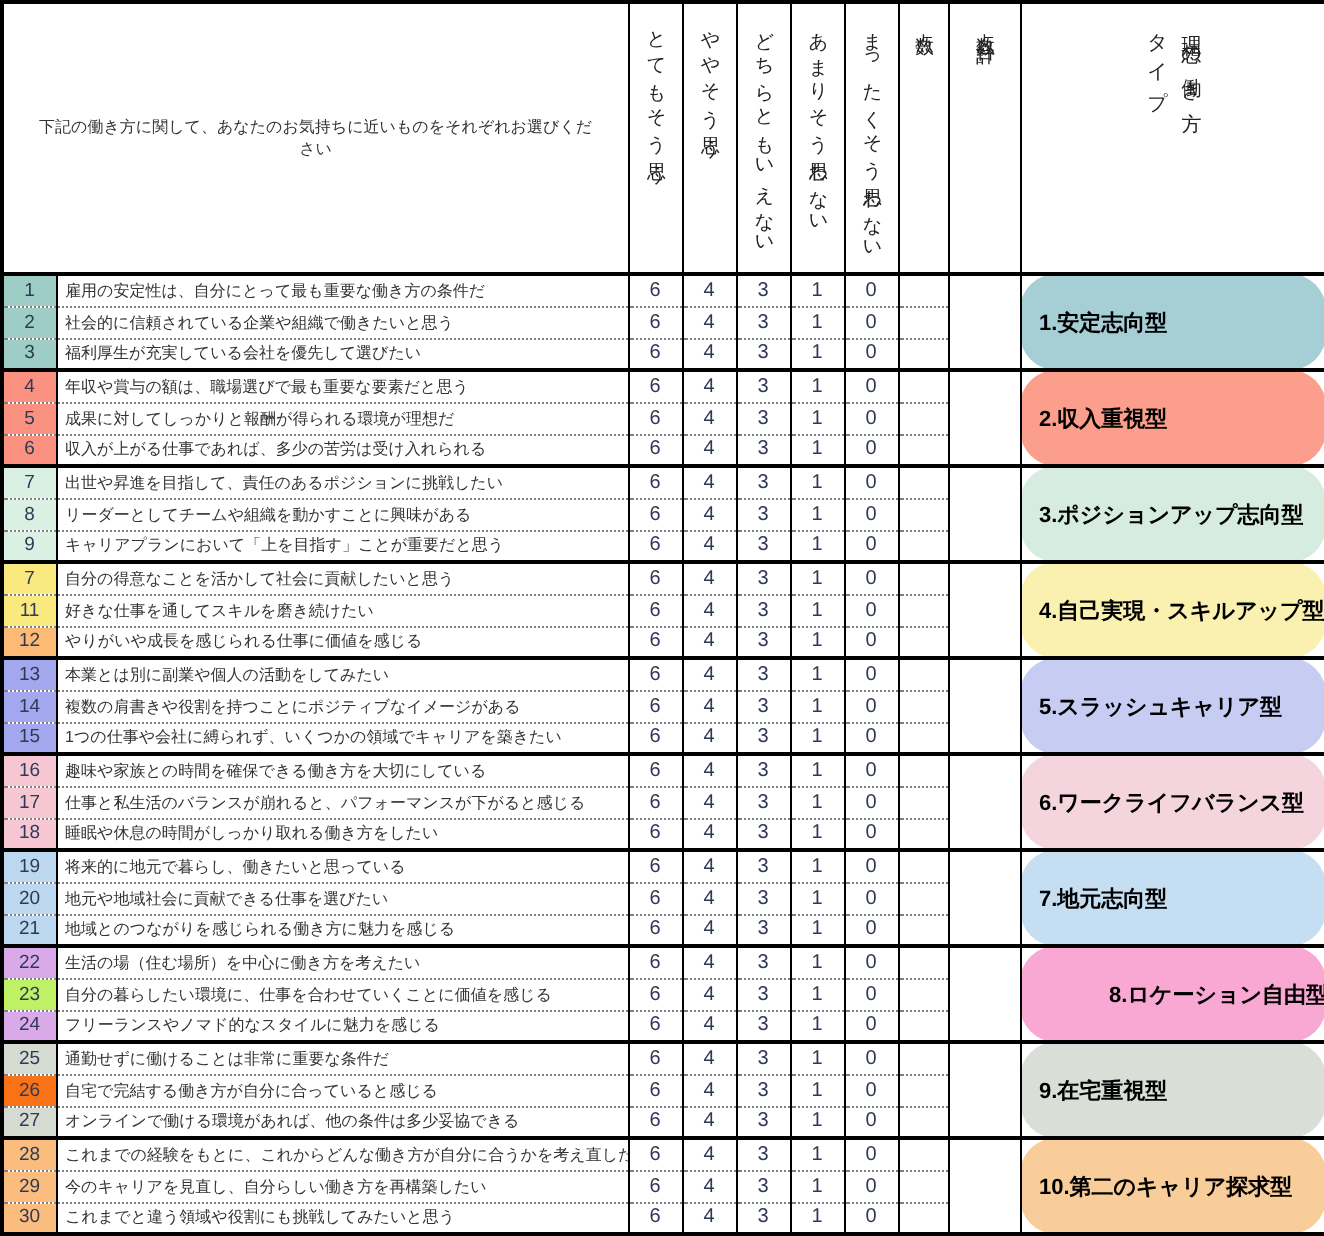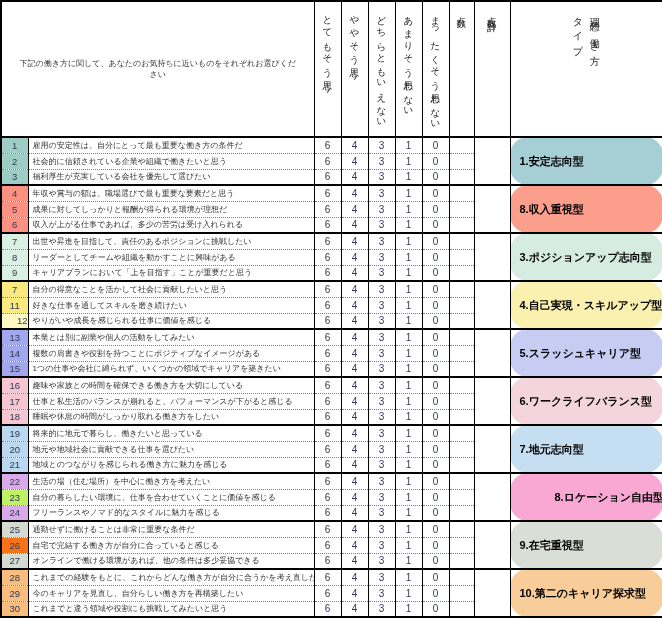--- a/index.html
+++ b/index.html
@@ -116,21 +116,21 @@
         <tr class="group-start">
           <td class="num-cell" style="background: rgb(250, 145, 129);">4</td>
           <td class="statement-cell">年収や賞与の額は、職場選びで最も重要な要素だと思う</td>
           <td class="answer-cell">6</td>
           <td class="answer-cell">4</td>
           <td class="answer-cell">3</td>
           <td class="answer-cell">1</td>
           <td class="answer-cell">0</td>
           <td class="score-cell"></td>
           <td class="total-cell" rowspan="3"></td>
-          <td class="type-cell" rowspan="3" style="background: rgb(251, 158, 140);">8.収入重視型</td>
+          <td class="type-cell" rowspan="3" style="background: rgb(251, 158, 140);">2.収入重視型</td>
         </tr>
         <tr class="group-mid">
           <td class="num-cell" style="background: rgb(250, 145, 129);">5</td>
           <td class="statement-cell">成果に対してしっかりと報酬が得られる環境が理想だ</td>
           <td class="answer-cell">6</td>
           <td class="answer-cell">4</td>
           <td class="answer-cell">3</td>
           <td class="answer-cell">1</td>
           <td class="answer-cell">0</td>
           <td class="score-cell"></td>
@@ -193,21 +193,21 @@
           <td class="num-cell" style="background: rgb(250, 233, 126);">11</td>
           <td class="statement-cell">好きな仕事を通してスキルを磨き続けたい</td>
           <td class="answer-cell">6</td>
           <td class="answer-cell">4</td>
           <td class="answer-cell">3</td>
           <td class="answer-cell">1</td>
           <td class="answer-cell">0</td>
           <td class="score-cell"></td>
         </tr>
         <tr class="group-mid">
-          <td class="num-cell" style="background: #fef9c3; text-align: right;">12</td>
+          <td class="num-cell" style="background: #fdba74;">12</td>
           <td class="statement-cell">やりがいや成長を感じられる仕事に価値を感じる</td>
           <td class="answer-cell">6</td>
           <td class="answer-cell">4</td>
           <td class="answer-cell">3</td>
           <td class="answer-cell">1</td>
           <td class="answer-cell">0</td>
           <td class="score-cell"></td>
         </tr>
         <tr class="group-start">
           <td class="num-cell" style="background: rgb(162, 167, 238);">13</td>

